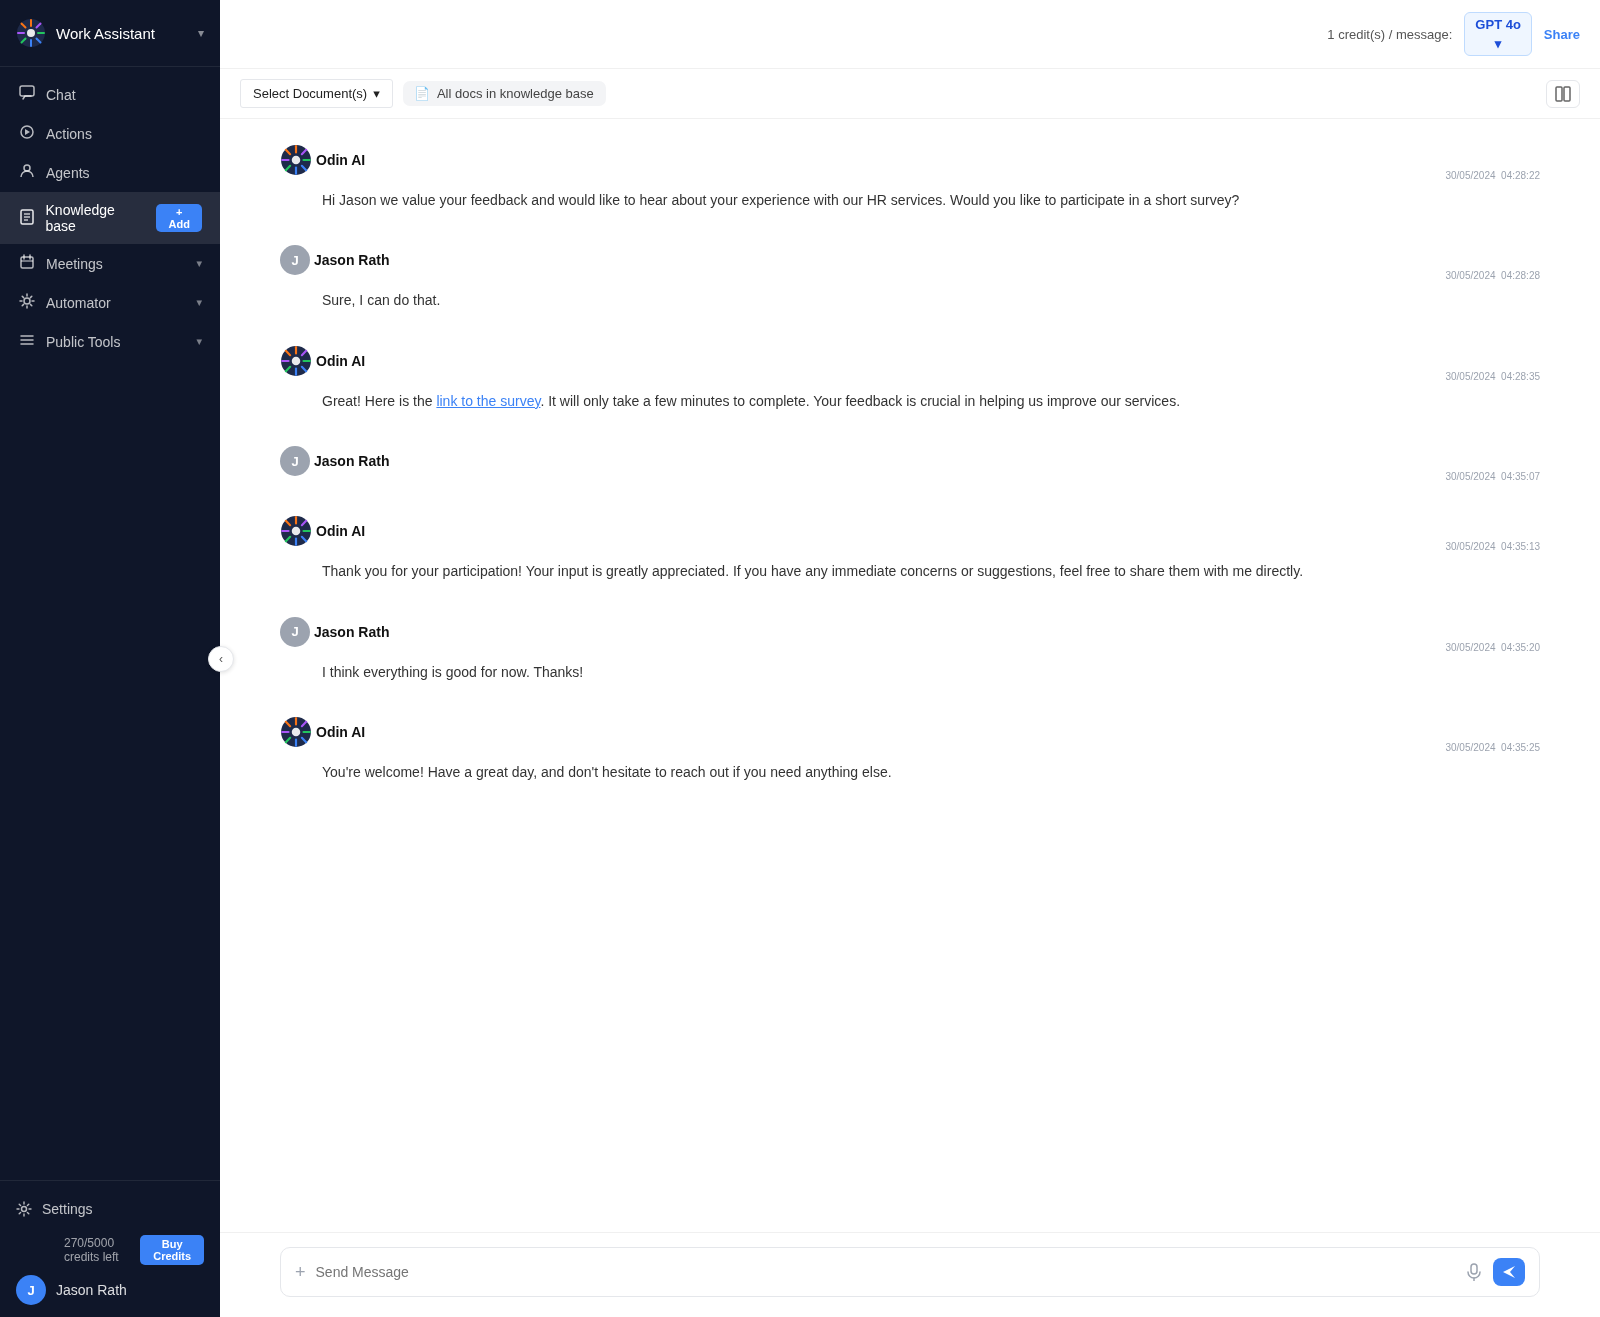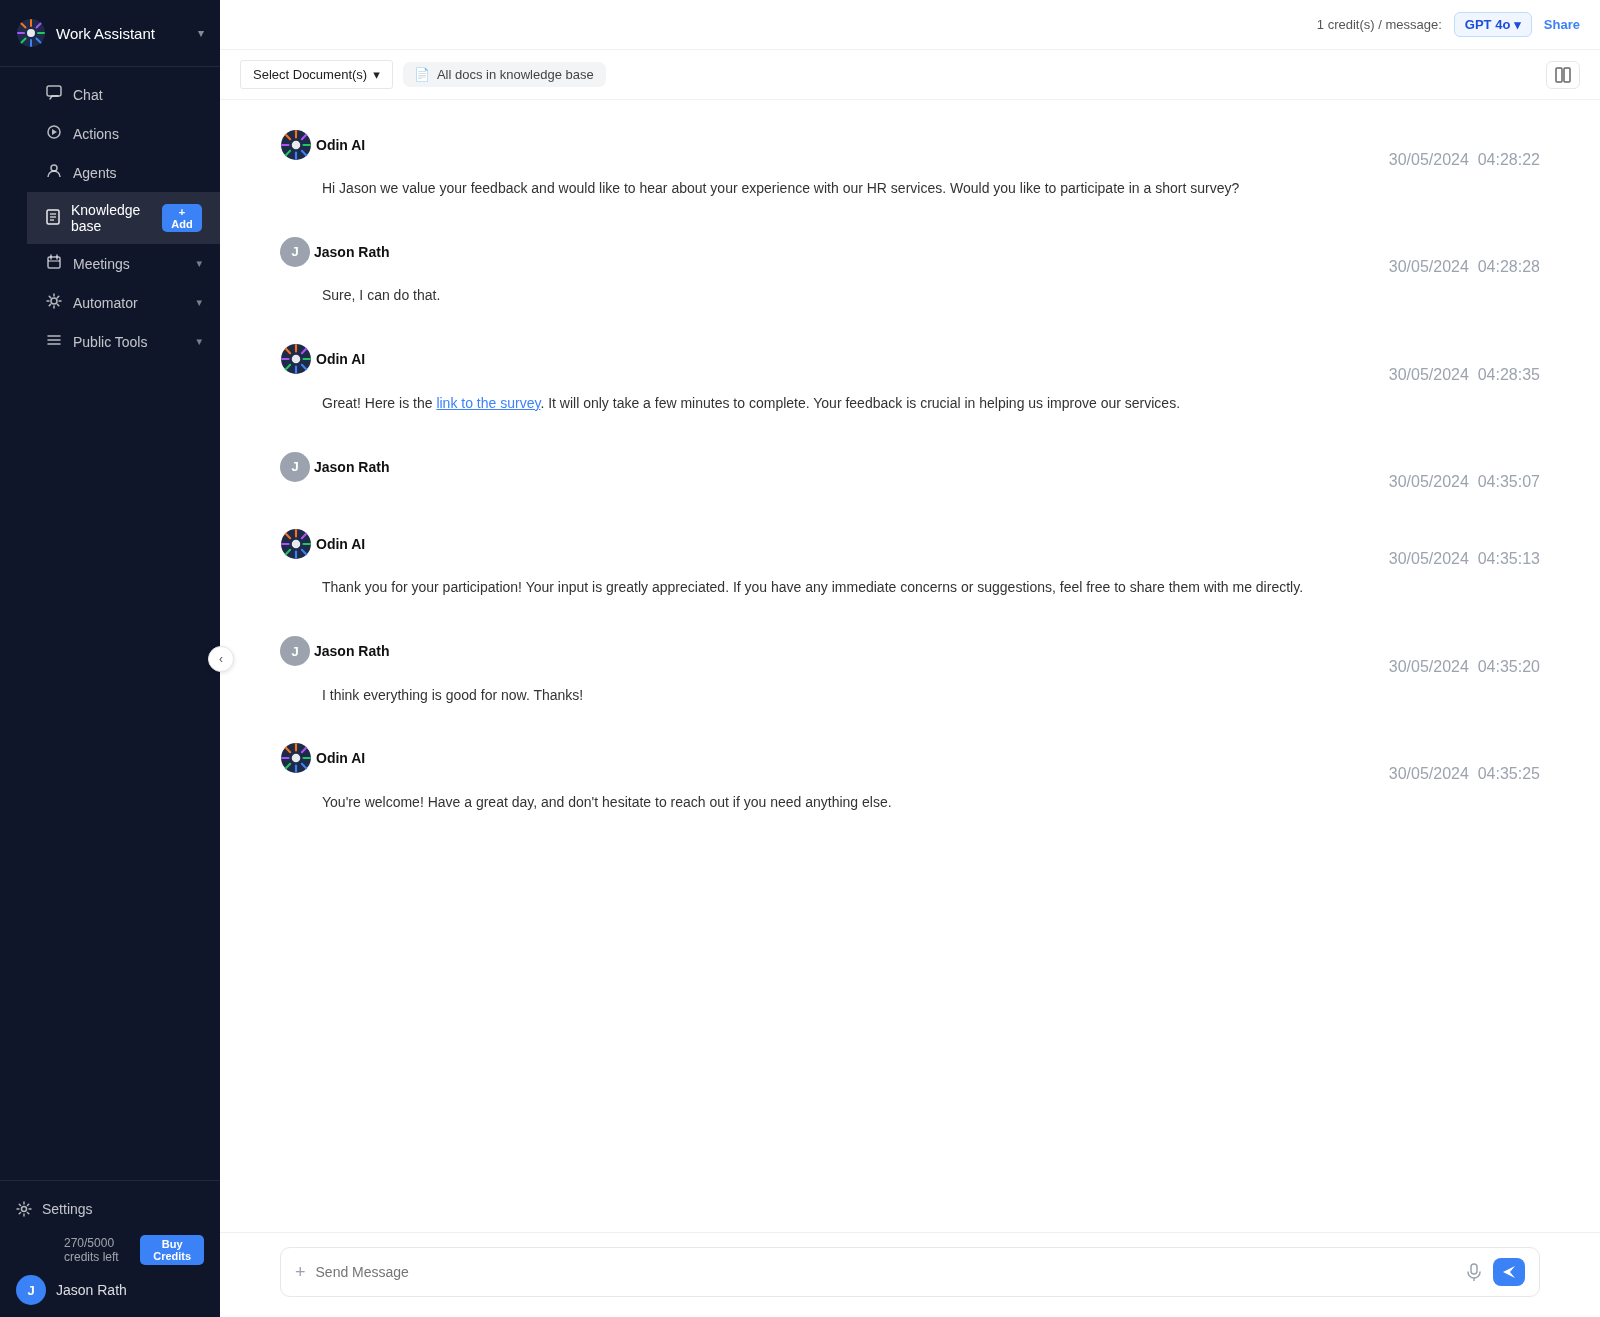--- a/index.html
+++ b/index.html
@@ -32,21 +32,21 @@
       width: 30px;
       height: 30px;
     }
     .sidebar-title {
       font-size: 15px;
       font-weight: 400;
       color: #fff;
     }
     .chevron-down-icon { color: rgba(255,255,255,0.5); font-size: 12px; }
 
-    .sidebar-nav { flex: 1; padding: 8px 0; overflow-y: auto; margin-left: 27px; }
+    .sidebar-nav { flex: 1; padding: 8px 0; overflow-y: auto; }
     .nav-item {
       display: flex;
       align-items: center;
       gap: 10px;
       padding: 10px 18px;
       cursor: pointer;
       color: rgba(255,255,255,0.75);
       font-size: 14px;
       font-weight: 500;
       transition: background 0.15s;
@@ -161,20 +161,21 @@
       align-items: center;
       gap: 4px;
       background: #eff6ff;
       border: 1px solid #bfdbfe;
       border-radius: 6px;
       padding: 4px 10px;
       font-size: 13px;
       font-weight: 600;
       color: #1d4ed8;
       cursor: pointer;
+      flex-direction: column;
     }
     .share-btn {
       background: none;
       border: none;
       color: #3b82f6;
       font-size: 13px;
       font-weight: 600;
       cursor: pointer;
     }
 
@@ -250,21 +251,21 @@
       border-radius: 50%;
       background: #9ca3af;
       display: flex;
       align-items: center;
       justify-content: center;
       font-size: 13px;
       font-weight: 700;
       color: #fff;
     }
     .message-time {
-      font-size: 16px;
+      font-size: 10px;
       color: #9ca3af;
       margin-top: 31px;
     }
     .message-body {
       font-size: 14px;
       color: #333;
       line-height: 1.6;
       padding-left: 42px;
     }
     .message-body a {

